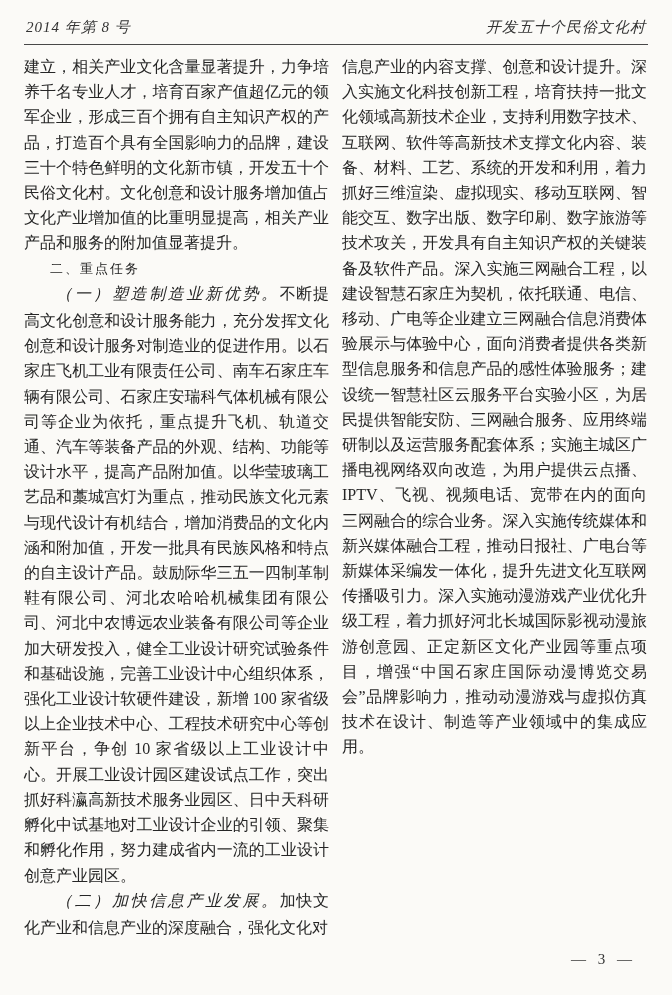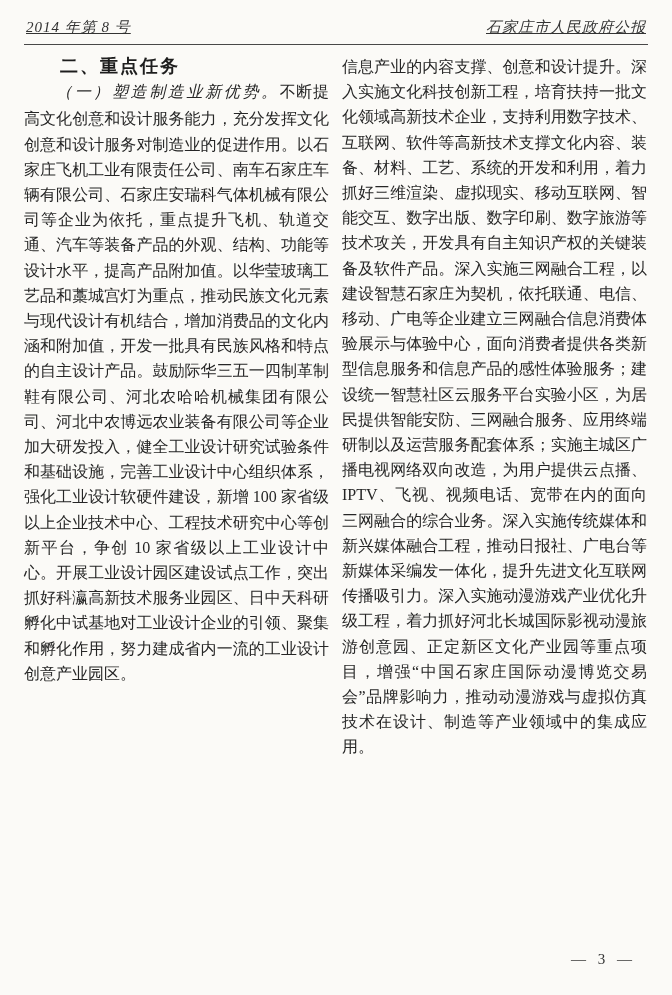--- a/index.html
+++ b/index.html
@@ -21,21 +21,20 @@
   
   .gazette-header {
     display: flex;
     justify-content: space-between;
     align-items: baseline;
     font-size: 15px;
     font-style: italic;
     color: #333;
     padding: 6px 2px 0 2px;
     letter-spacing: 1px;
-    text-decoration: underline;
   }
   .header-rule {
     border: none;
     border-top: 1.5px solid #484848;
     margin: 7px 0 0 0;
   }
   
   .content {
     display: flex;
     gap: 13px;
@@ -48,22 +47,22 @@
     line-height: 25.2px;
     text-align: justify;
     text-justify: inter-character;
     color: #262626;
   }
   .column p { margin: 0; }
   .para-indent { text-indent: 2em; }
   .para-continuation { text-indent: 0; }
   .section-heading {
     font-family: "Liberation Sans", "DejaVu Sans", sans-serif;
-    font-weight: 700;
-    font-size: 18px;
+    font-weight: 400;
+    font-size: 13px;
     line-height: 25.2px;
     text-indent: 2em;
     margin: 0;
     color: #1d1d1d;
     letter-spacing: 2px;
   }
   .kai-lead {
     font-style: italic;
     letter-spacing: 2px;
     font-family: Liberation Mono, monospace;
@@ -78,30 +77,34 @@
     letter-spacing: 4px;
   }
 </style>
 </head>
 <body>
 
 <div class="page">
 
   <div class="gazette-header">
     <span>2014 年第 8 号</span>
-    <span>石家庄市人民政府公报</span>
+    <span>开发五十个民俗文化村</span>
   </div>
   <hr class="header-rule">
 
   <div class="content">
 
     <div class="column">
+      <p class="para-continuation">建立，相关产业文化含量显著提升，力争培养千名专业人才，培育百家产值超亿元的领军企业，形成三百个拥有自主知识产权的产品，打造百个具有全国影响力的品牌，建设三十个特色鲜明的文化新市镇，开发五十个民俗文化村。文化创意和设计服务增加值占文化产业增加值的比重明显提高，相关产业产品和服务的附加值显著提升。</p>
       <p class="section-heading">二、重点任务</p>
       <p class="para-indent">
         <span class="kai-lead">（一）塑造制造业新优势。</span><span>不断提高文化创意和设计服务能力，充分发挥文化创意和设计服务对制造业的促进作用。以石家庄飞机工业有限责任公司、南车石家庄车辆有限公司、石家庄安瑞科气体机械有限公司等企业为依托，重点提升飞机、轨道交通、汽车等装备产品的外观、结构、功能等设计水平，提高产品附加值。以华莹玻璃工艺品和藁城宫灯为重点，推动民族文化元素与现代设计有机结合，增加消费品的文化内涵和附加值，开发一批具有民族风格和特点的自主设计产品。鼓励际华三五一四制革制鞋有限公司、河北农哈哈机械集团有限公司、河北中农博远农业装备有限公司等企业加大研发投入，健全工业设计研究试验条件和基础设施，完善工业设计中心组织体系，强化工业设计软硬件建设，新增 100 家省级以上企业技术中心、工程技术研究中心等创新平台，争创 10 家省级以上工业设计中心。开展工业设计园区建设试点工作，突出抓好科瀛高新技术服务业园区、日中天科研孵化中试基地对工业设计企业的引领、聚集和孵化作用，努力建成省内一流的工业设计创意产业园区。</span>
+      </p>
+      <p class="para-indent">
+        <span class="kai-lead">（二）加快信息产业发展。</span><span>加快文化产业和信息产业的深度融合，强化文化对</span>
       </p>
     </div>
 
     <div class="column">
       <p class="para-continuation">信息产业的内容支撑、创意和设计提升。深入实施文化科技创新工程，培育扶持一批文化领域高新技术企业，支持利用数字技术、互联网、软件等高新技术支撑文化内容、装备、材料、工艺、系统的开发和利用，着力抓好三维渲染、虚拟现实、移动互联网、智能交互、数字出版、数字印刷、数字旅游等技术攻关，开发具有自主知识产权的关键装备及软件产品。深入实施三网融合工程，以建设智慧石家庄为契机，依托联通、电信、移动、广电等企业建立三网融合信息消费体验展示与体验中心，面向消费者提供各类新型信息服务和信息产品的感性体验服务；建设统一智慧社区云服务平台实验小区，为居民提供智能安防、三网融合服务、应用终端研制以及运营服务配套体系；实施主城区广播电视网络双向改造，为用户提供云点播、IPTV、飞视、视频电话、宽带在内的面向三网融合的综合业务。深入实施传统媒体和新兴媒体融合工程，推动日报社、广电台等新媒体采编发一体化，提升先进文化互联网传播吸引力。深入实施动漫游戏产业优化升级工程，着力抓好河北长城国际影视动漫旅游创意园、正定新区文化产业园等重点项目，增强“中国石家庄国际动漫博览交易会”品牌影响力，推动动漫游戏与虚拟仿真技术在设计、制造等产业领域中的集成应用。</p>
     </div>
 
   </div>
 
   <div class="page-number">— 3 —</div>

